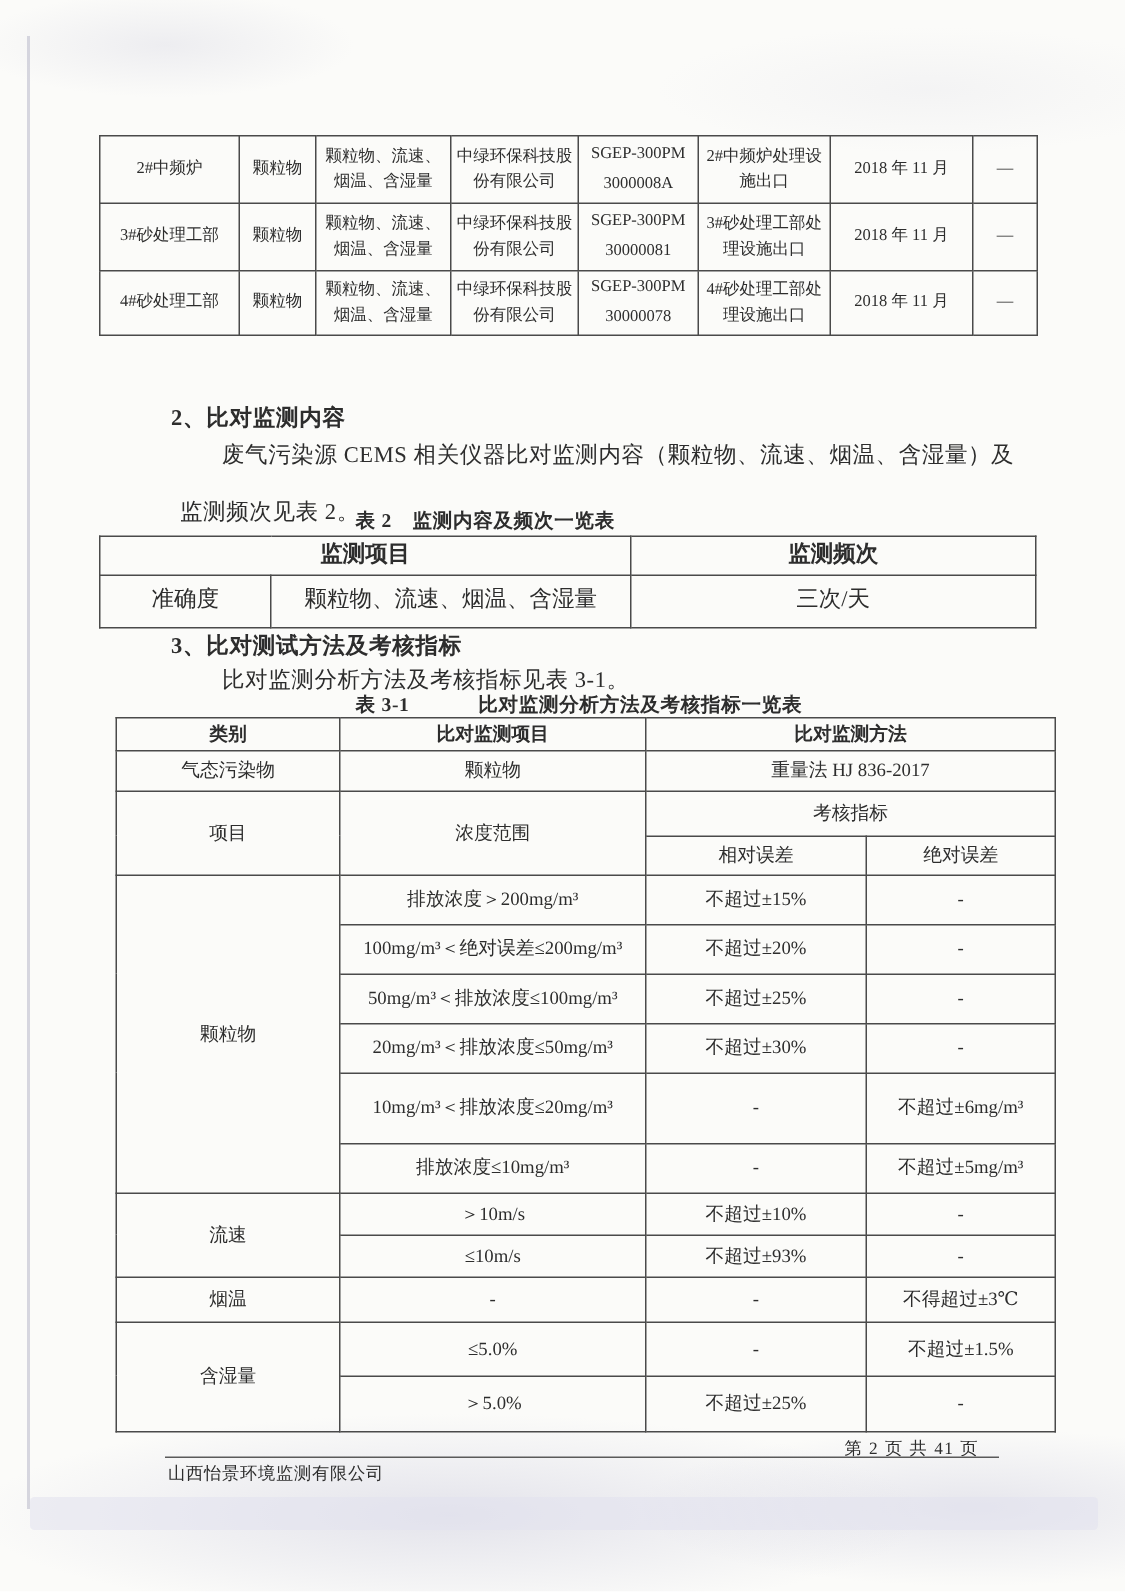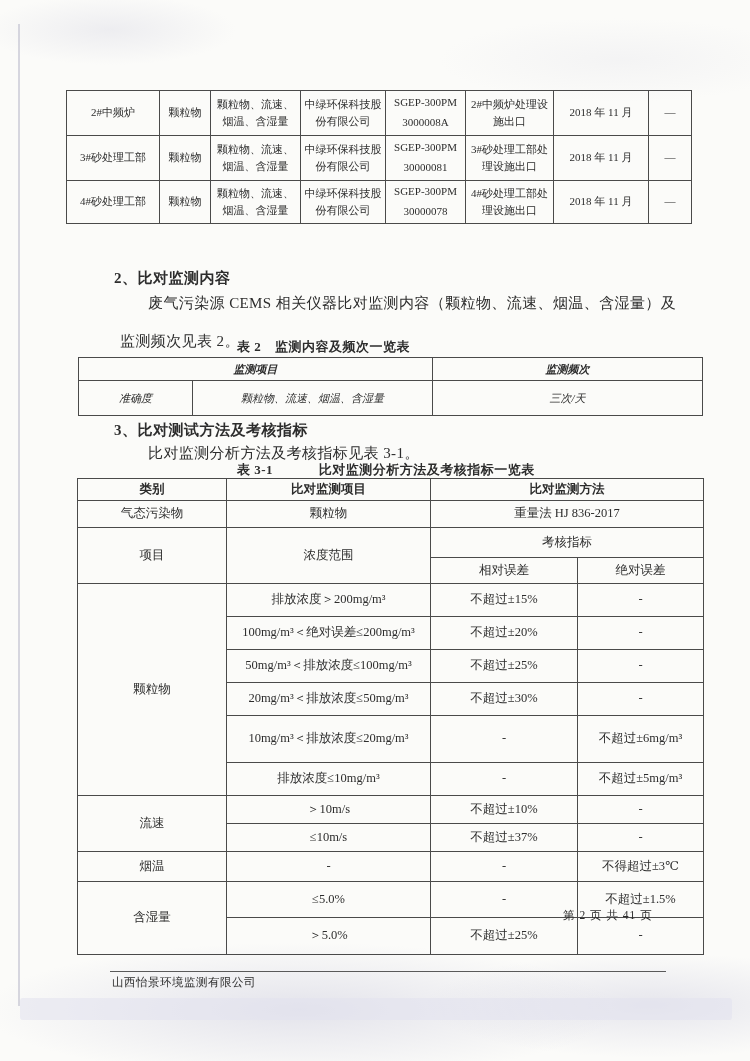--- a/index.html
+++ b/index.html
@@ -20,32 +20,32 @@
   .scan-edge{position:absolute;left:18px;top:24px;height:982px;width:2px;background:#c9c9d6;opacity:.75;}
   .scan-band-bottom{position:absolute;left:20px;top:998px;width:712px;height:22px;background:#e2e2ee;opacity:.55;border-radius:3px;}
 
   table{border-collapse:collapse;table-layout:fixed;}
   td{border:1px solid #4a4a4a;text-align:center;vertical-align:middle;padding:1px 3px;overflow:hidden;}
   .bold{font-weight:bold;}
 
   
   .t1{position:absolute;left:66px;top:90px;width:625px;font-size:11px;line-height:1.55;}
   
-  .t2{position:absolute;left:78px;top:357px;width:624px;font-size:11px;line-height:1.5;font-style:italic;}
+  .t2{position:absolute;left:66px;top:357px;width:624px;font-size:15px;line-height:1.5;}
   
   .t31{position:absolute;left:77px;top:478px;width:626px;font-size:12.5px;line-height:1.5;}
 
   .heading{position:absolute;font-size:15px;font-weight:bold;letter-spacing:.5px;white-space:nowrap;font-family:Liberation Serif, serif;}
   .bodytext{position:absolute;font-size:15px;letter-spacing:.4px;white-space:nowrap;}
   .caption{position:absolute;font-size:13px;font-weight:bold;letter-spacing:.5px;white-space:nowrap;}
   .caption .cap-title{display:inline-block;}
 
   .footer-line{position:absolute;left:110px;top:971px;width:556px;height:1px;background:#5a5a5a;}
   .footer-company{position:absolute;left:112px;top:975px;font-size:11.5px;letter-spacing:.5px;}
-  .footer-page{position:absolute;left:563px;top:908px;font-size:11.5px;letter-spacing:1px;}
+  .footer-page{position:absolute;left:563px;top:958px;font-size:11.5px;letter-spacing:1px;}
 
   .two-line div{line-height:1.8;}
 </style>
 </head>
 <body>
 
 <div class="page">
   <div class="scan-edge"></div>
   <div class="scan-band-bottom"></div>
 
@@ -198,21 +198,21 @@
       <td>不超过±5mg/m³</td>
     </tr>
     <tr style="height:28px">
       <td rowspan="2">流速</td>
       <td>＞10m/s</td>
       <td>不超过±10%</td>
       <td>-</td>
     </tr>
     <tr style="height:28px">
       <td>≤10m/s</td>
-      <td>不超过±37%</td>
+      <td>不超过±93%</td>
       <td>-</td>
     </tr>
     <tr style="height:30px">
       <td>烟温</td>
       <td>-</td>
       <td>-</td>
       <td>不得超过±3℃</td>
     </tr>
     <tr style="height:36px">
       <td rowspan="2">含湿量</td>

